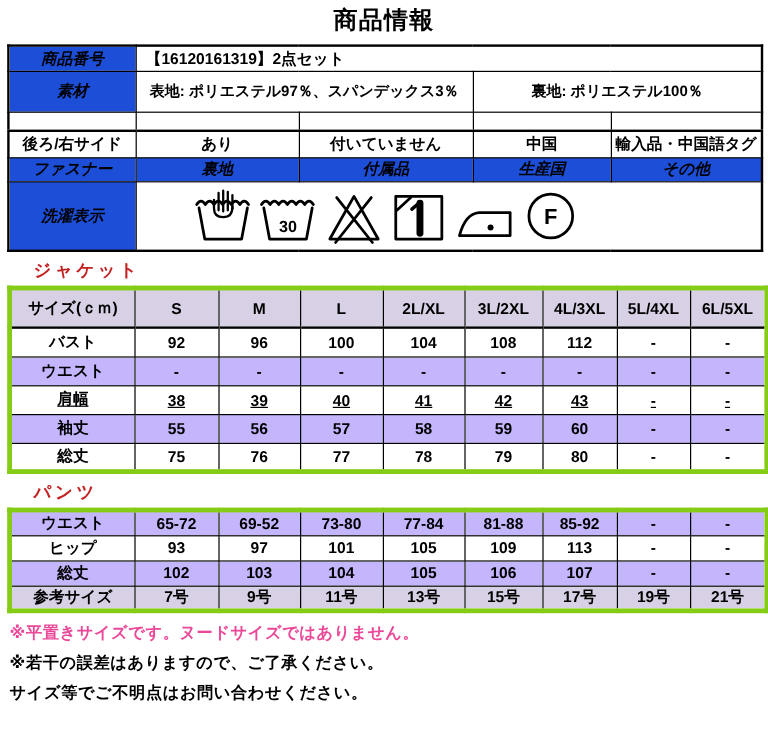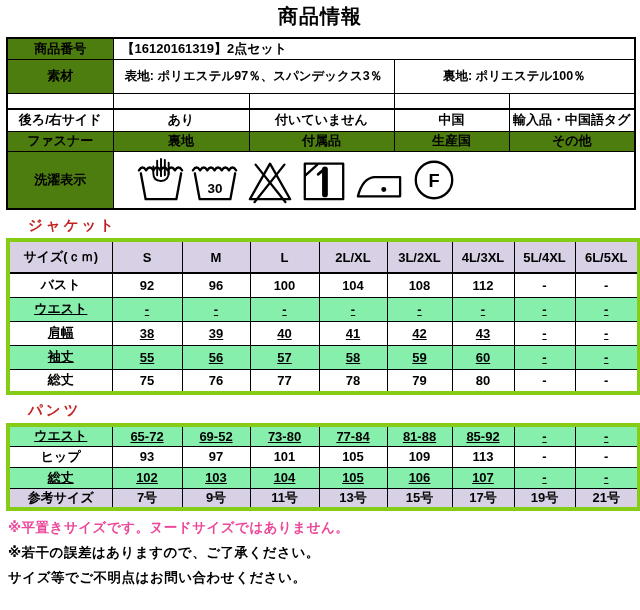--- a/index.html
+++ b/index.html
@@ -7,31 +7,31 @@
     width:640px;height:610px;background:#ffffff;overflow:hidden;
     font-family:"Liberation Sans","DejaVu Sans",sans-serif;
     font-weight:700;color:#000;
   }
   .title{text-align:center;font-size:20px;padding-top:3px;letter-spacing:1px;}
   table{border-collapse:collapse;table-layout:fixed;margin-left:6px;}
   td{border:1px solid #000;text-align:center;font-size:13px;padding:0;
      overflow:hidden;white-space:nowrap;font-weight:700;}
   .info-table{width:628px;border:2px solid #000;margin-top:7px;}
   .size-table{width:631px;border:4px solid #84cc16;}
-  .gray{background:#4d7c0f;}
+  .gray{background:#1d4ed8;font-style:italic;}
   .blackcell{background:#000;color:#fff;}
   .left{text-align:left;padding-left:8px;}
   .mat{font-size:12.5px;}
   .thickb td{border-bottom:2px solid #000;}
   .thickt td{border-top:2px solid #000;}
-  .care-cell{text-align:left;padding-left:23px;}
+  .care-cell{text-align:left;padding-left:48px;}
   .care-cell svg{vertical-align:middle;margin-right:3px;}
   .section-label{color:#c32222;font-size:14.5px;letter-spacing:3px;margin:6px 0 3px 28px;}
   .shade-white td{background:#fff;}
-  .shade-gray td{background:#86efac;text-decoration:underline;}
+  .shade-gray td{background:#c4b5fd;}
   .shade-lavender td{background:#d8d0e4;}
   .header-row td{background:#d8d0e4;border-bottom:2px solid #000;font-size:13px;}
   .notes{margin:8px 0 0 8px;font-size:13.5px;}
   .note{margin-bottom:7px;letter-spacing:0.5px;}
   .note-red{color:#ec4899;}
   .icon-stroke{fill:none;stroke:#000;stroke-width:2.4;stroke-linecap:round;stroke-linejoin:round;}
   svg text{font-family:"Liberation Sans","DejaVu Sans",sans-serif;font-weight:700;fill:#000;}
 </style>
 </head>
 <body>

